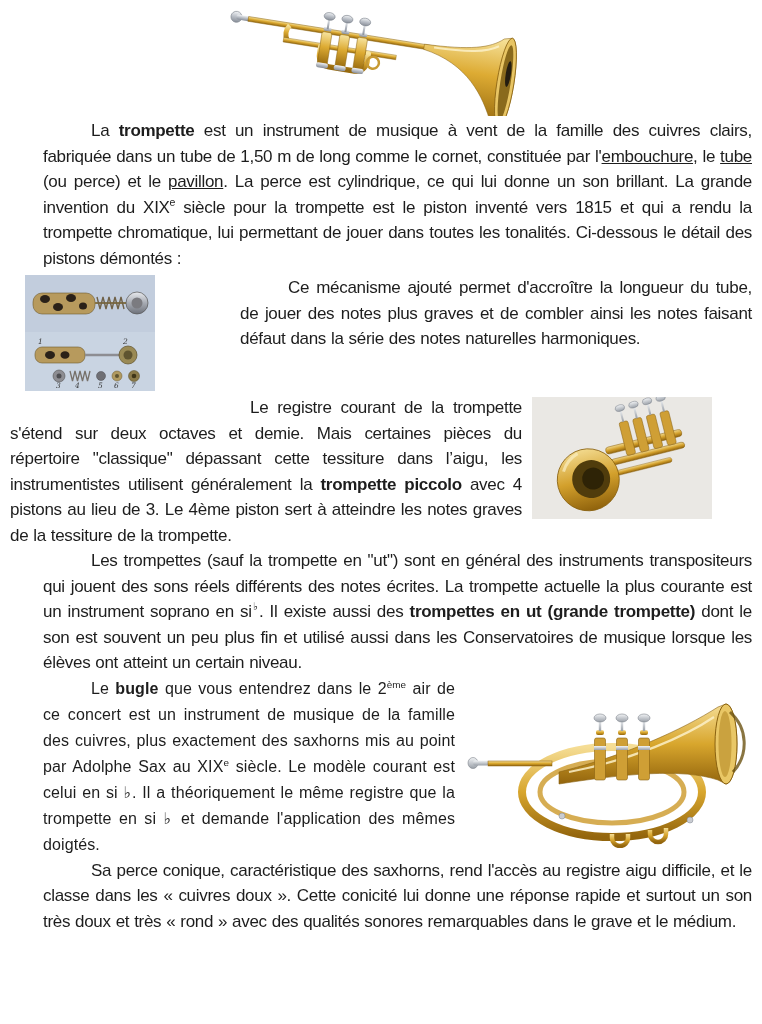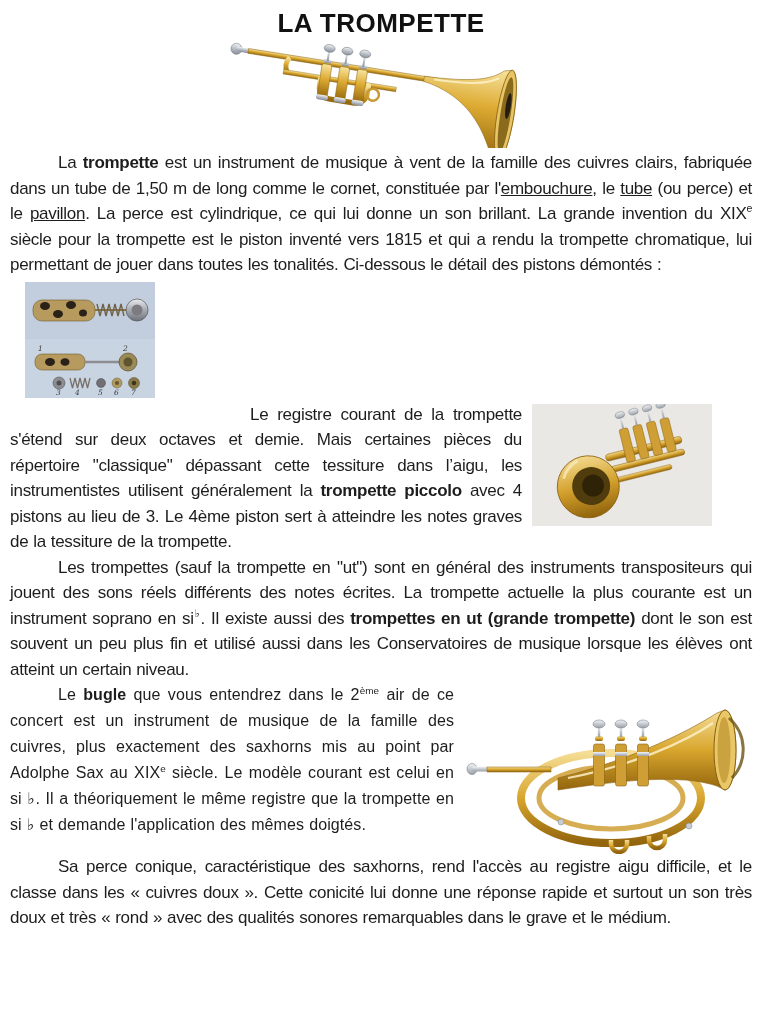--- a/index.html
+++ b/index.html
@@ -11,21 +11,21 @@
   .title{
     text-align:center;font-size:26px;font-weight:700;color:#111;
     letter-spacing:.5px;margin:2px 0 4px 0;line-height:30px;
   }
   .fig{margin:0;padding:0;}
   .trumpet-fig{width:320px;height:106px;margin:4px auto 2px auto;}
   .para{
     font-size:17px;line-height:25.5px;text-align:justify;margin:0;
     letter-spacing:-0.3px;word-spacing:0.5px;
   }
-  .para.indent{text-indent:48px;}
+  .para.indent{text-indent:48px;margin-left:33px;}
   .row{display:flex;align-items:flex-start;}
   .pistons-row{margin-top:4px;}
   .pistons-fig{flex:0 0 130px;height:116px;margin-left:15px;margin-right:52px;}
   .pistons-text{flex:1;}
   .registre-row{margin-top:4px;}
   .registre-text{width:512px;margin-right:10px;text-indent:240px;}
   .piccolo-fig{flex:0 0 180px;height:122px;margin-top:2px;}
   .bugle-row{margin-top:0;}
   .bugle-text{width:444px;margin-right:9px;}
   .wide{letter-spacing:0.1px;font-size:16px;line-height:26px;}
@@ -33,21 +33,20 @@
   .seg-bold{font-weight:700;}
   .seg-underline{text-decoration:underline;}
   .seg-sup{vertical-align:super;font-size:0.62em;line-height:0;}
   .piston-num{font-family:"DejaVu Serif",serif;font-style:italic;font-size:7.5px;fill:#3a3a3a;}
 </style>
 </head>
 <body>
 
 <div class="page">
 
-  <h1 class="title">LA TROMPETTE</h1>
 
   <figure class="fig trumpet-fig">
     <svg width="320" height="106" viewBox="0 0 320 106" xmlns="http://www.w3.org/2000/svg">
       <defs>
         <linearGradient id="gA" x1="0" y1="0" x2="0" y2="1">
           <stop offset="0" stop-color="#f7e49f"></stop>
             <stop offset="0.45" stop-color="#ddab33"></stop>
             <stop offset="1" stop-color="#96690e"></stop>
         </linearGradient>
         <linearGradient id="gS" x1="0" y1="0" x2="0" y2="1">
@@ -136,20 +135,21 @@
 
         <text class="piston-num" x="13" y="69">1</text>
         <text class="piston-num" x="98" y="69">2</text>
         <text class="piston-num" x="31" y="113">3</text>
         <text class="piston-num" x="50" y="113">4</text>
         <text class="piston-num" x="73" y="113">5</text>
         <text class="piston-num" x="89" y="113">6</text>
         <text class="piston-num" x="106" y="113">7</text>
       </svg>
     </figure>
+    <p class="para indent pistons-text"><span class="seg-normal">Ce mécanisme ajouté permet d'accroître la longueur du tube, de jouer des notes plus graves et de combler ainsi les notes faisant défaut dans la série des notes naturelles harmoniques.</span></p>
   </div>
 
   <div class="row registre-row">
     <p class="para registre-text"><span class="seg-normal">Le registre courant de la trompette s'étend sur deux octaves et demie. Mais certaines pièces du répertoire "classique" dépassant cette tessiture dans l’aigu, les instrumentistes utilisent généralement la </span><span class="seg-bold">trompette piccolo</span><span class="seg-normal"> avec 4 pistons au lieu de 3. Le 4ème piston sert à atteindre les notes graves de la tessiture de la trompette.</span></p>
     <figure class="fig piccolo-fig">
       <svg width="180" height="122" viewBox="0 0 180 122" xmlns="http://www.w3.org/2000/svg">
         <defs>
           <linearGradient id="gA2" x1="0" y1="0" x2="0" y2="1">
             <stop offset="0" stop-color="#f2d98d"></stop>
               <stop offset="0.5" stop-color="#d3a02c"></stop>

